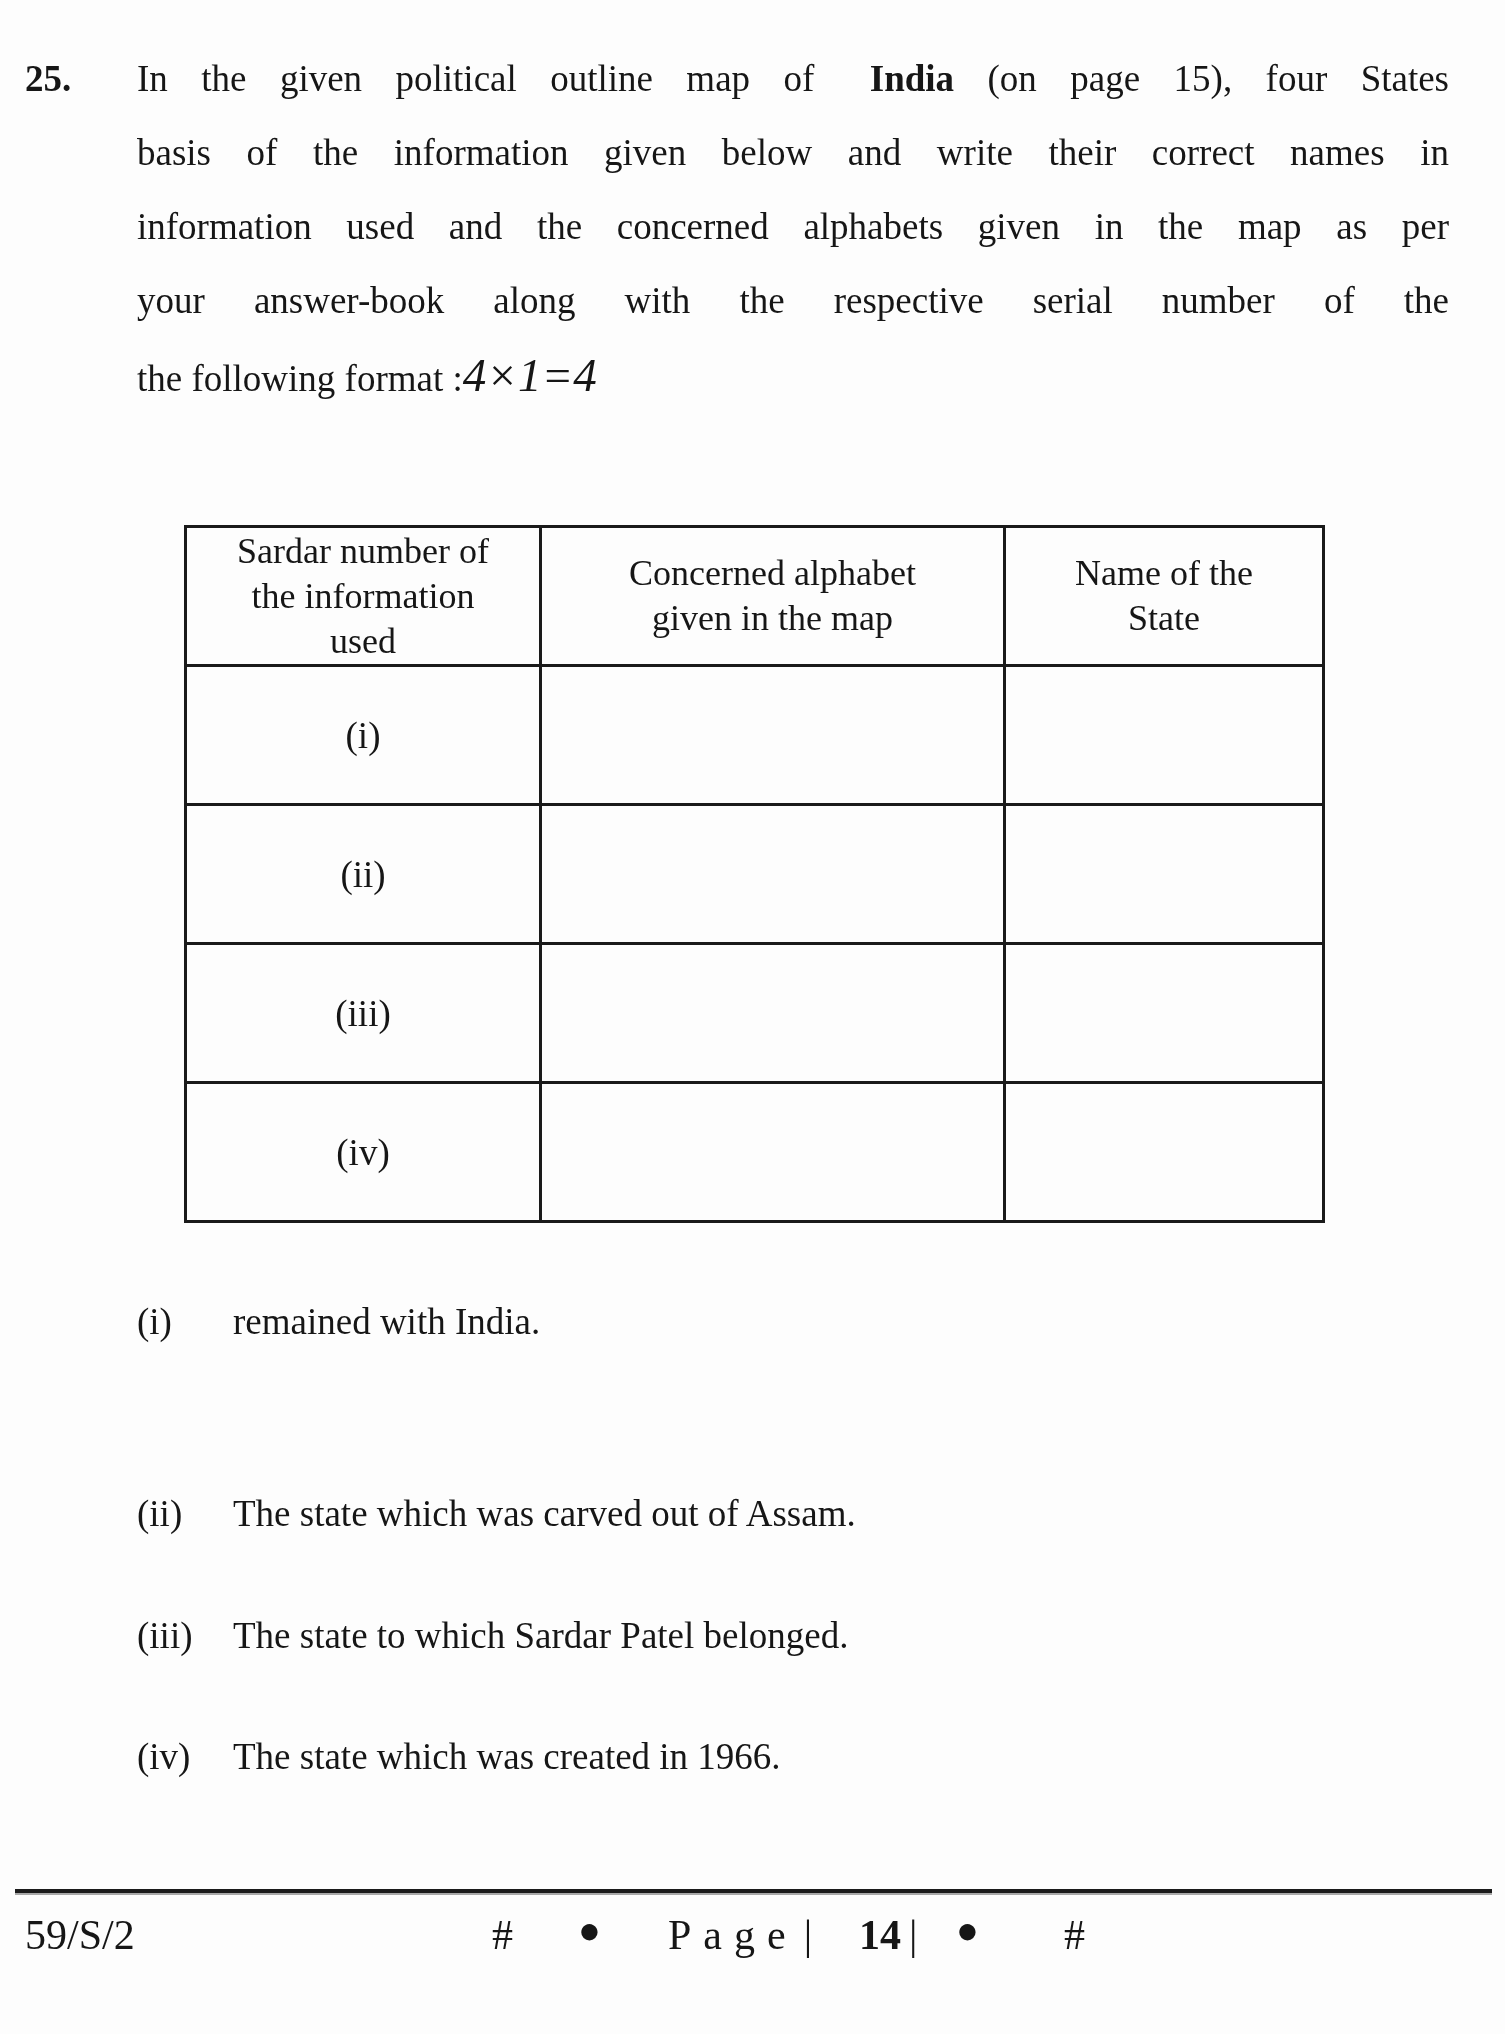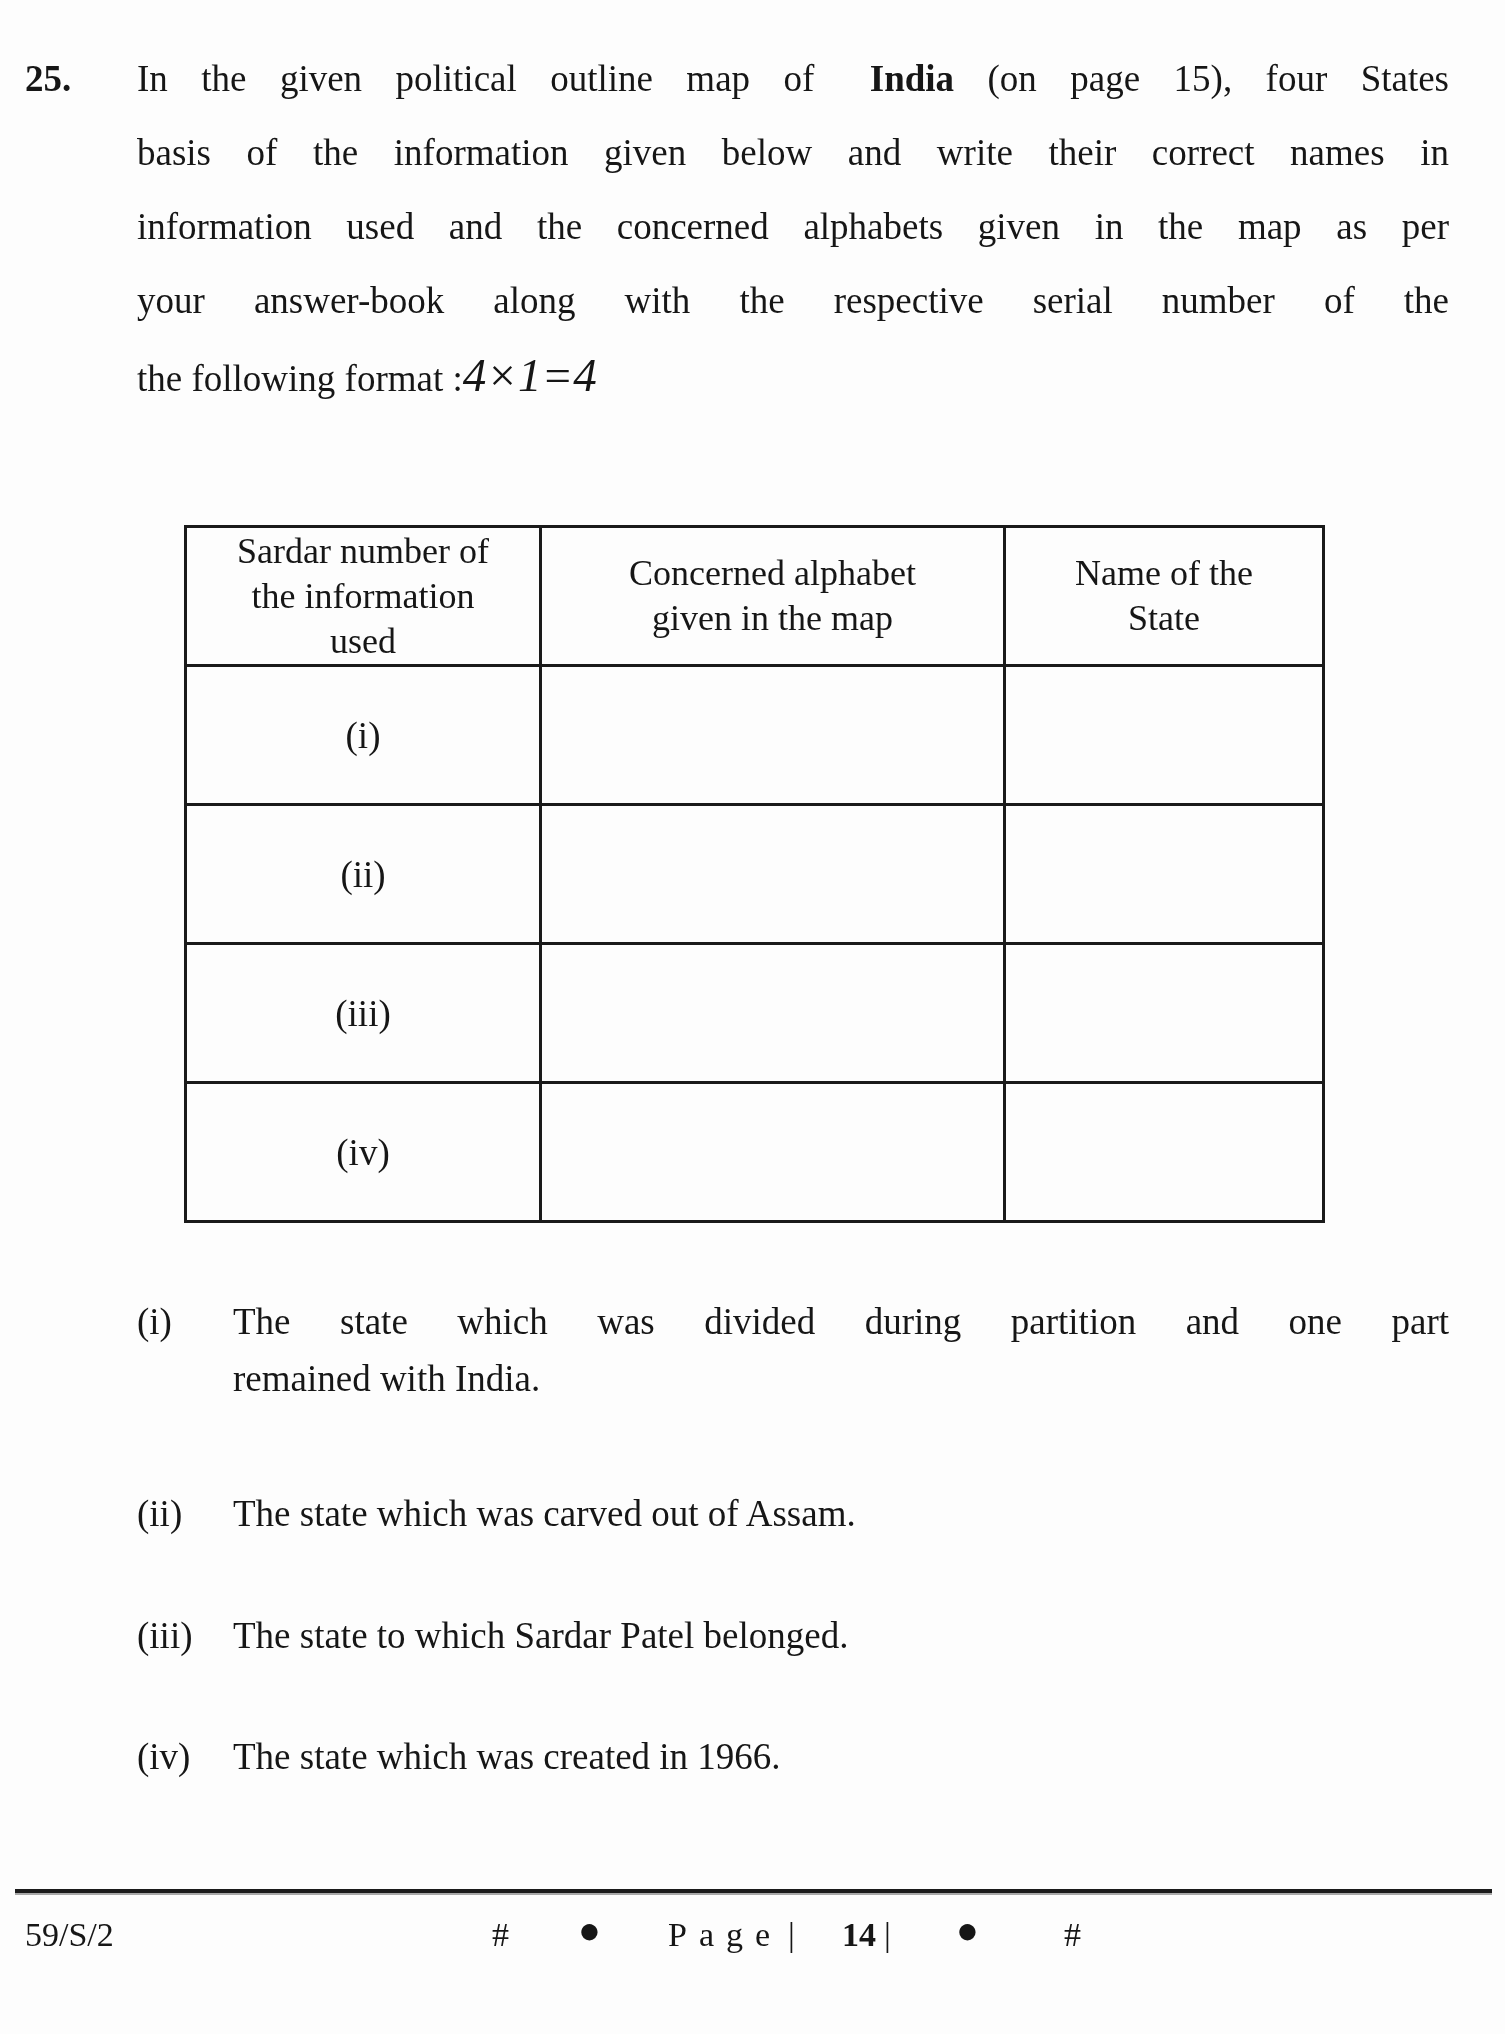--- a/index.html
+++ b/index.html
@@ -53,21 +53,21 @@
   .item-text{
     position:absolute;left:233px;width:1216px;
     font-size:37px;line-height:57px;
   }
   .just{text-align:justify;text-align-last:justify;}
   
   .footer-rule{
     position:absolute;left:15px;top:1889px;width:1477px;height:4px;
     background:#1b1b1b;border-bottom:2px solid #a8a8a8;
   }
-  .f-abs{position:absolute;top:1915px;font-size:34px;line-height:40px;}
+  .f-abs{position:absolute;top:1915px;font-size:42px;line-height:40px;}
   .f-code{left:25px;}
   .f-hash1{left:492px;}
   .f-bullet1{left:578px;font-size:38px;top:1910px;}
   .f-page{left:668px;}
   .f-page .pw{letter-spacing:12px;margin-top:8px;}
   .f-page .pn{font-weight:bold;padding:0 8px;margin-left:39px;}
   .f-page .pipe{padding-left:6px;}
   .f-bullet2{left:956px;font-size:38px;top:1910px;}
   .f-hash2{left:1064px;}
 </style>
@@ -130,21 +130,20 @@
     <tr>
       <td class="row-cell">(iv)</td>
       <td class="row-cell"></td>
       <td class="row-cell"></td>
     </tr>
   </tbody>
 </table>
 
 <span class="item-label" style="top:1293px">(i)</span>
 <div class="item-text" style="top:1293px">
-  <div class="just">The state which was divided during partition and one part</div>
   <div>remained with India.</div>
 </div>
 
 <span class="item-label" style="top:1485px">(ii)</span>
 <div class="item-text" style="top:1485px">The state which was carved out of Assam.</div>
 
 <span class="item-label" style="top:1607px">(iii)</span>
 <div class="item-text" style="top:1607px">The state to which Sardar Patel belonged.</div>
 
 <span class="item-label" style="top:1728px">(iv)</span>

